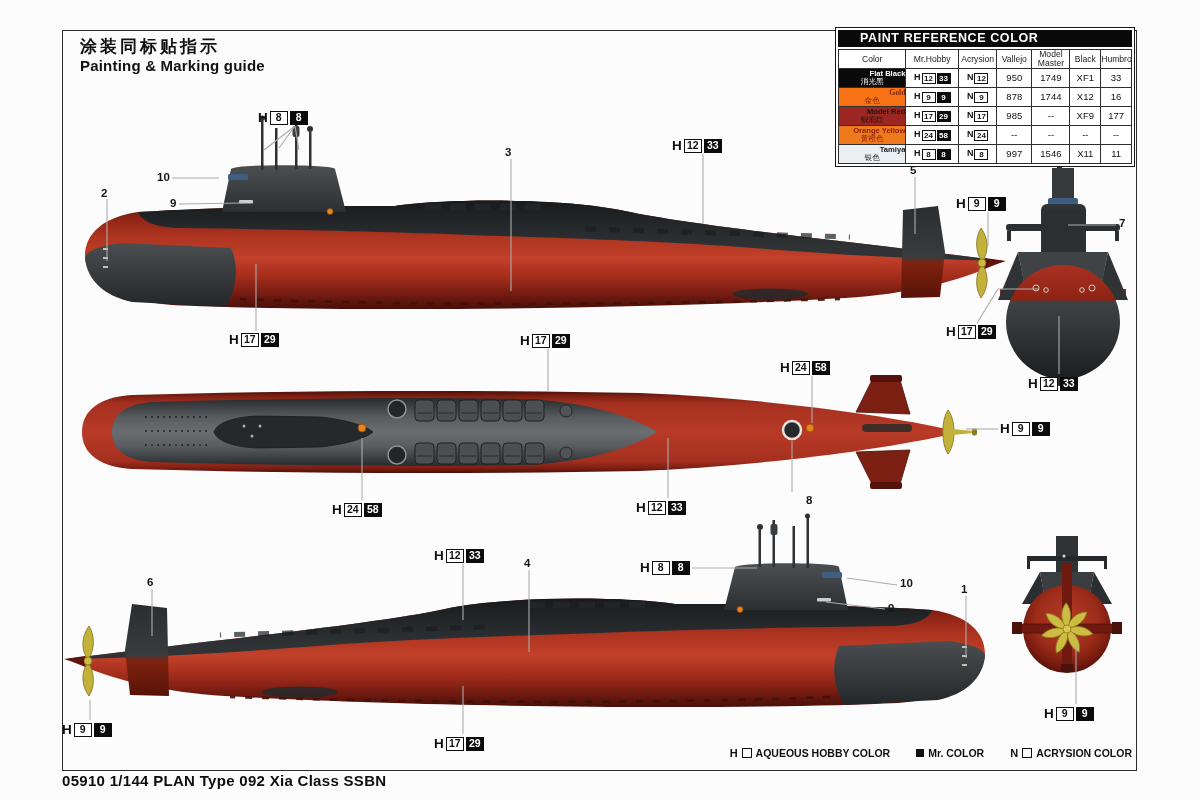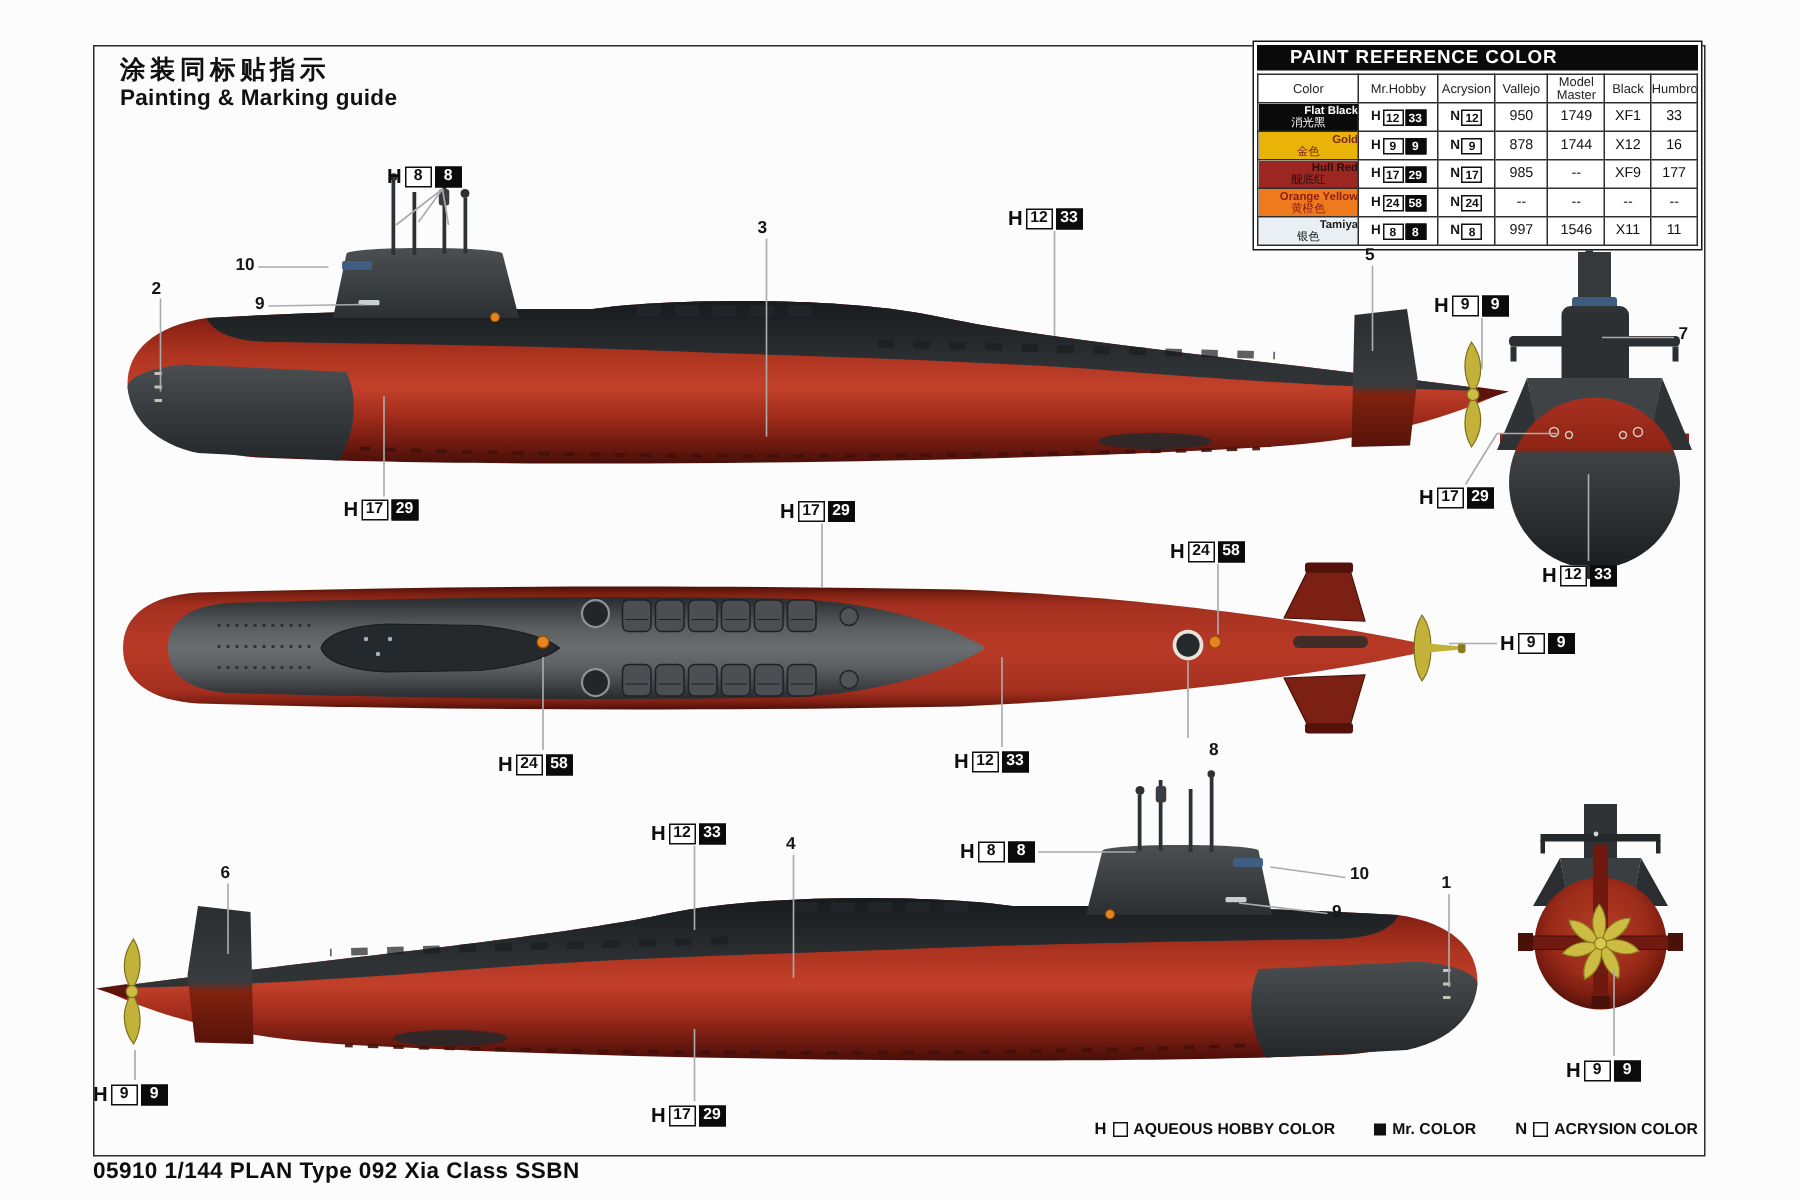--- a/index.html
+++ b/index.html
@@ -326,34 +326,34 @@
               <span class="sw-zh">消光黑</span>
             </td>
             <td><span class="tletter">H</span><span class="twb">12</span><span class="tbb">33</span></td>
             <td><span class="tletter">N</span><span class="twb">12</span></td>
             <td>950</td>
             <td>1749</td>
             <td>XF1</td>
             <td>33</td>
           </tr>
           <tr>
-            <td style="background: #eab308; color: rgb(124, 36, 26);">
+            <td style="background: #f97316; color: rgb(124, 36, 26); font-family: Liberation Serif, serif;">
               <span class="sw-name">Gold</span>
               <span class="sw-zh">金色</span>
             </td>
             <td><span class="tletter">H</span><span class="twb">9</span><span class="tbb">9</span></td>
             <td><span class="tletter">N</span><span class="twb">9</span></td>
             <td>878</td>
             <td>1744</td>
             <td>X12</td>
             <td>16</td>
           </tr>
           <tr>
             <td style="background: rgb(156, 39, 34); color: rgb(38, 16, 14);">
-              <span class="sw-name">Hull Red</span>
+              <span class="sw-name">Model Red</span>
               <span class="sw-zh">舰底红</span>
             </td>
             <td><span class="tletter">H</span><span class="twb">17</span><span class="tbb">29</span></td>
             <td><span class="tletter">N</span><span class="twb">17</span></td>
             <td>985</td>
             <td>--</td>
             <td>XF9</td>
             <td>177</td>
           </tr>
           <tr>

